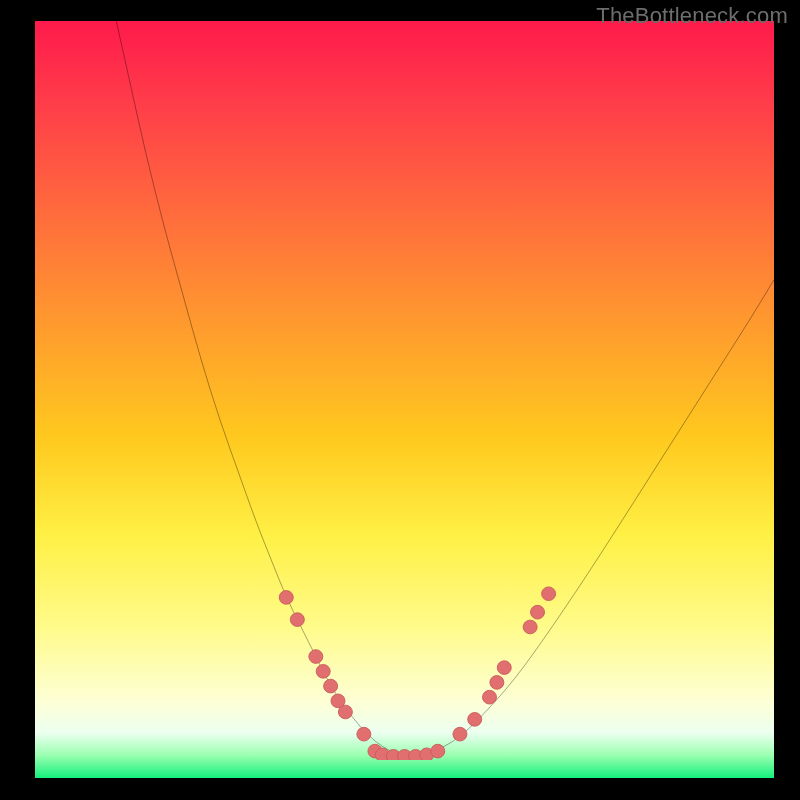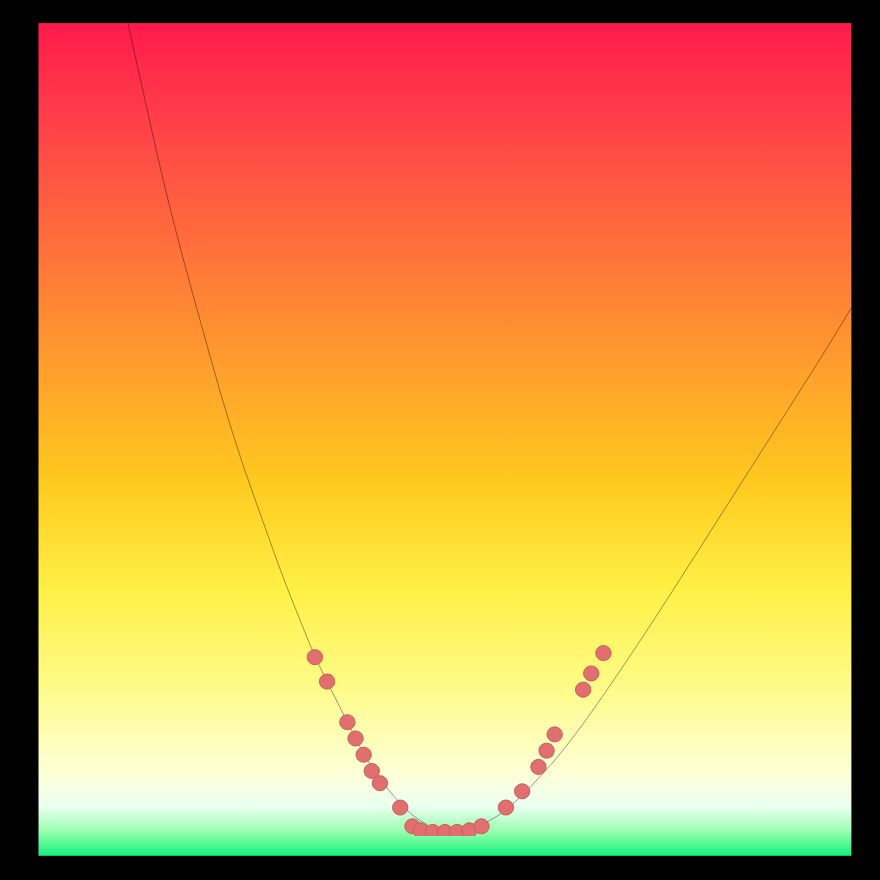--- a/index.html
+++ b/index.html
@@ -87,13 +87,14 @@
           <ellipse cx="59.5" cy="94.5" rx="0.947" ry="0.925" fill="#e26f6f" stroke="#c85a5a" stroke-width="0.12"></ellipse>
           <ellipse cx="61.5" cy="91.5" rx="0.947" ry="0.925" fill="#e26f6f" stroke="#c85a5a" stroke-width="0.12"></ellipse>
           <ellipse cx="62.5" cy="89.5" rx="0.947" ry="0.925" fill="#e26f6f" stroke="#c85a5a" stroke-width="0.12"></ellipse>
           <ellipse cx="63.5" cy="87.5" rx="0.947" ry="0.925" fill="#e26f6f" stroke="#c85a5a" stroke-width="0.12"></ellipse>
           <ellipse cx="67" cy="82" rx="0.947" ry="0.925" fill="#e26f6f" stroke="#c85a5a" stroke-width="0.12"></ellipse>
           <ellipse cx="68" cy="80" rx="0.947" ry="0.925" fill="#e26f6f" stroke="#c85a5a" stroke-width="0.12"></ellipse>
           <ellipse cx="69.5" cy="77.5" rx="0.947" ry="0.925" fill="#e26f6f" stroke="#c85a5a" stroke-width="0.12"></ellipse>
         </g>
     </svg>
   </div>
+  <div class="watermark">TheBottleneck.com</div>
 </div>
 
 </body></html>

